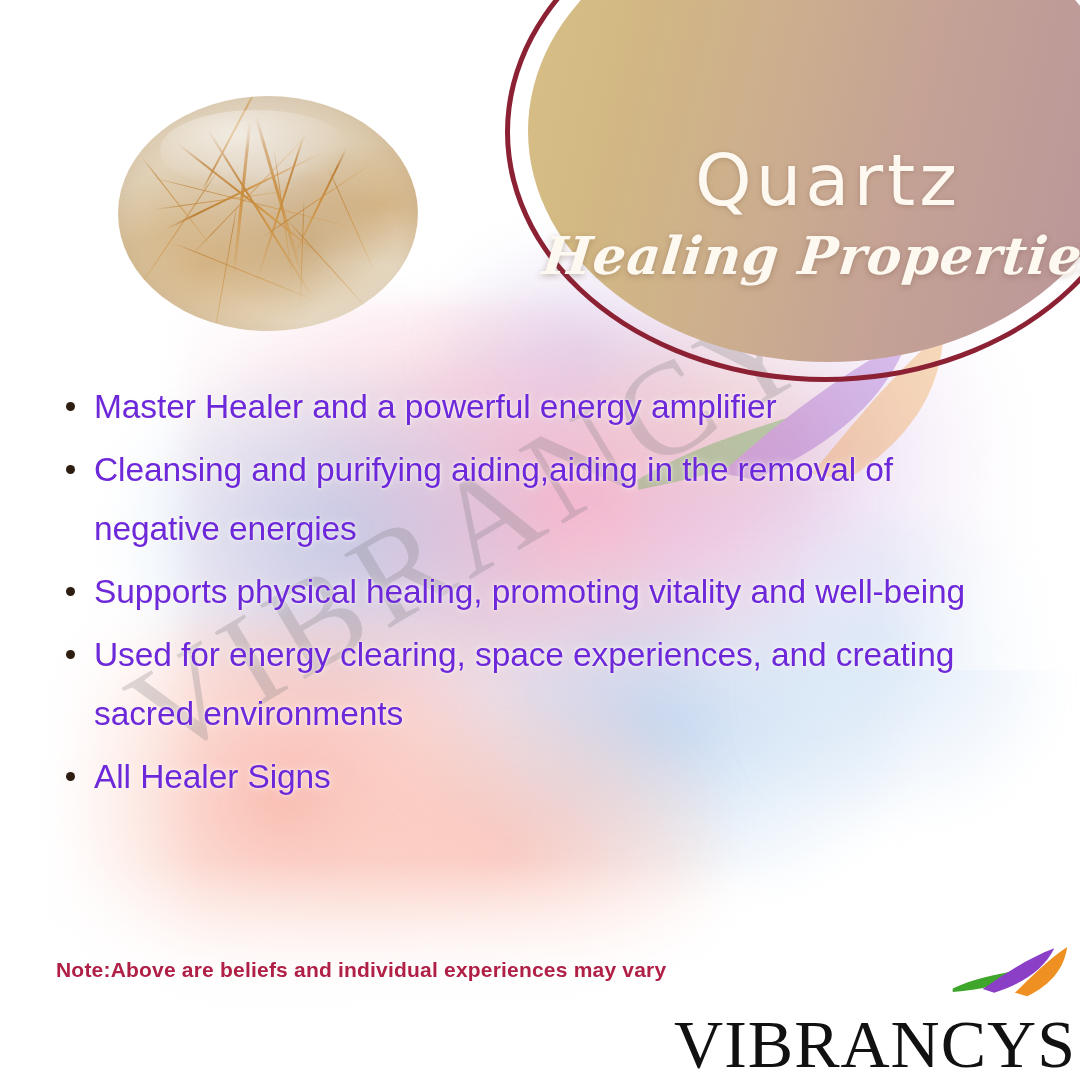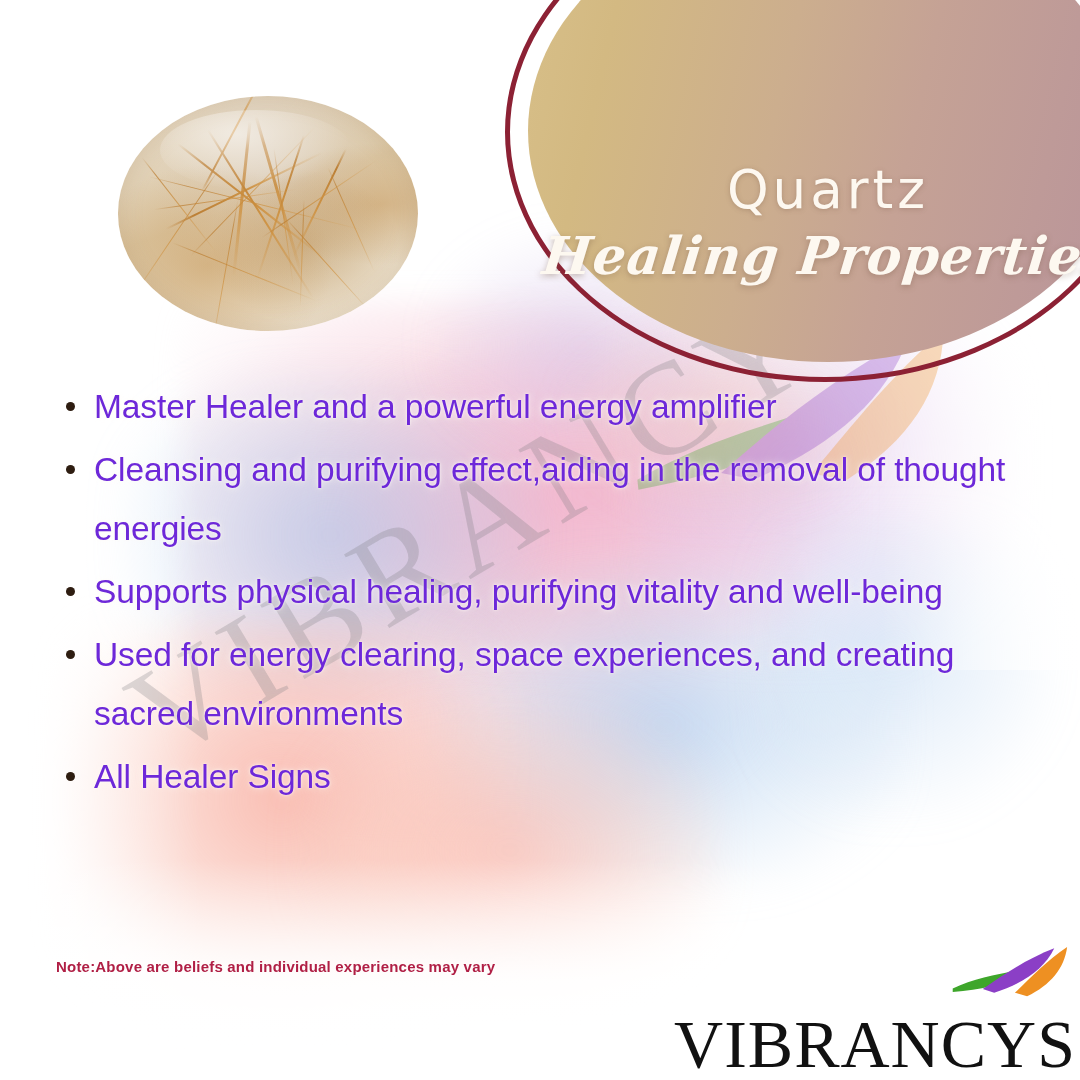--- a/index.html
+++ b/index.html
@@ -105,21 +105,21 @@
     left:528px;top:-100px;
     width:600px;height:462px;
     display:flex;flex-direction:column;
     align-items:center;justify-content:flex-end;
     padding-bottom:80px;
     box-sizing:border-box;
   }
   #title-main{
     color:#FDF8F0;
     font-family:"DejaVu Sans", sans-serif;
-    font-size:53px;
+    font-size:72px;
     font-weight:400;
     letter-spacing:4px;
     line-height:1;
     margin:0 0 14px 0;
     text-shadow:0 1px 5px rgba(120,90,70,.35);
     white-space:nowrap;
   }
   #title-script{
     color:#FDF8F0;
     font-family:"DejaVu Serif", serif;
@@ -224,21 +224,21 @@
     border-radius:50%;
     background:#2E1D11;
   }
 
   
   #note{
     position:absolute;
     left:56px;top:958px;
     color:#B01F45;
     font-family:"Liberation Sans", sans-serif;
-    font-size:15px;
+    font-size:21px;
     font-weight:700;
     letter-spacing:.2px;
     white-space:nowrap;
   }
 
   
   #brand{
     position:absolute;
     right:4px;bottom:8px;
     width:320px;height:130px;
@@ -316,22 +316,22 @@
       <div class="needle thin" style="left:18%;top:62%;width:52%;transform:rotate(22deg);"></div>
       <div class="needle thin" style="left:48%;top:60%;width:46%;transform:rotate(-34deg);"></div>
       <div class="needle thin" style="left:62%;top:44%;width:36%;transform:rotate(92deg);"></div>
       <div class="needle thin" style="left:8%;top:26%;width:40%;transform:rotate(52deg);"></div>
       <div id="gem-gloss"></div>
     </div>
   </div>
 
   <ul id="bullets">
     <li>Master Healer and a powerful energy amplifier</li>
-    <li>Cleansing and purifying effect,aiding in the removal of thought energies</li>
-    <li>Supports physical healing, purifying vitality and well-being</li>
+    <li>Cleansing and purifying aiding,aiding in the removal of negative energies</li>
+    <li>Supports physical healing, promoting vitality and well-being</li>
     <li>Used for energy clearing, space experiences, and creating sacred environments</li>
     <li>All Healer Signs</li>
   </ul>
 
   <div id="note">Note:Above are beliefs and individual experiences may vary</div>
 
   <div id="brand">
     <svg id="brand-mark" viewBox="0 0 330 150">
       <path d="M2 118 C70 86 150 74 232 58 C196 92 120 118 2 128 Z" fill="#3EA62B"></path>
       <path d="M86 120 C150 74 214 34 286 6 C258 64 200 104 118 130 Z" fill="#8B3FC6"></path>

